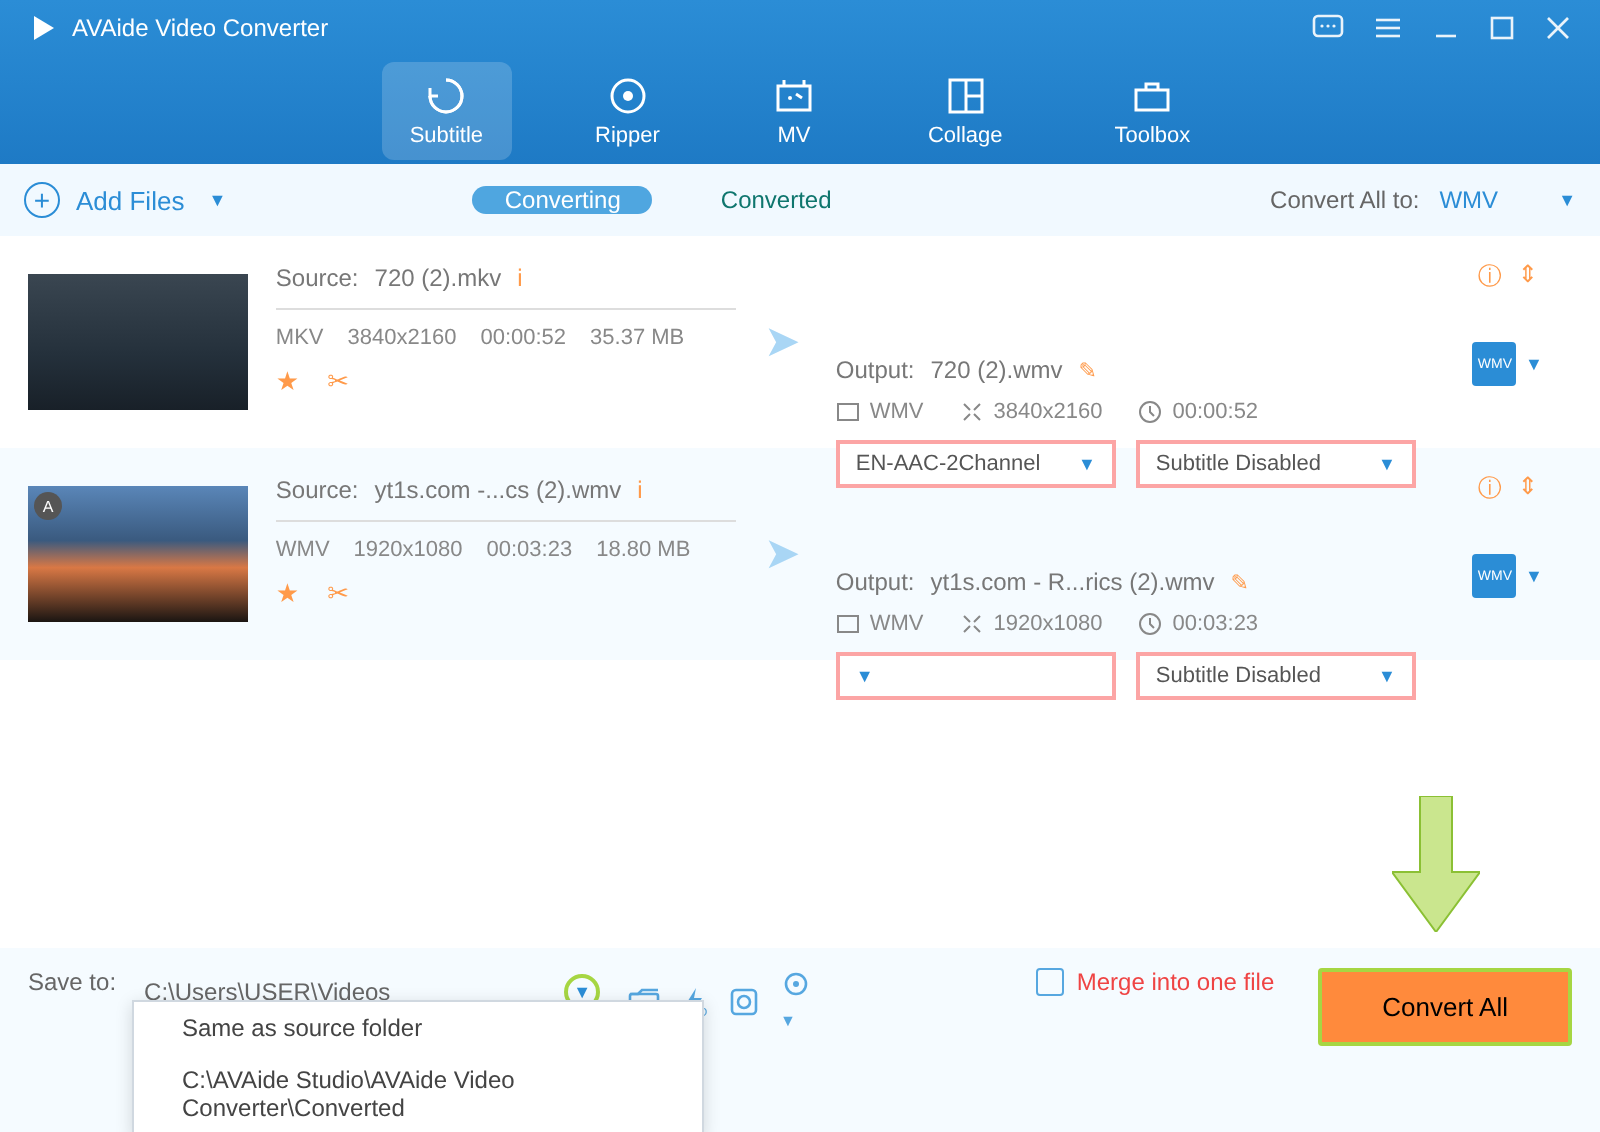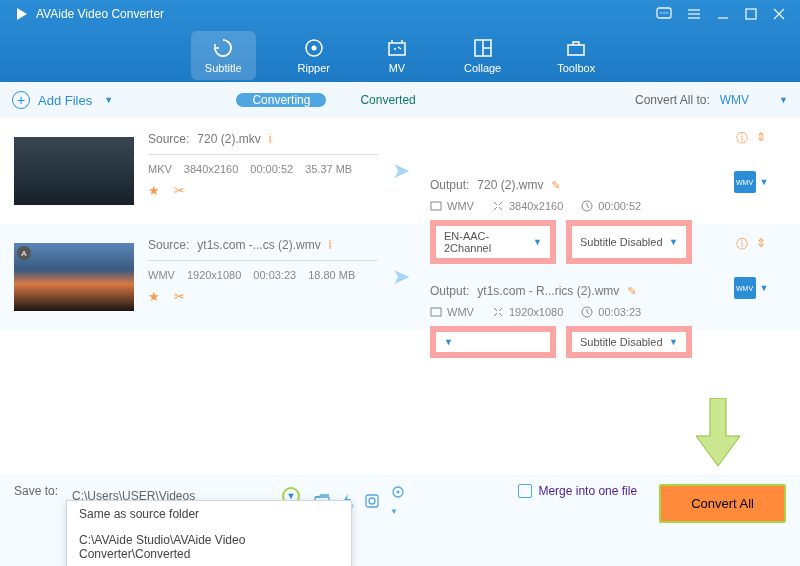--- a/index.html
+++ b/index.html
@@ -39,40 +39,40 @@
 .src-line { display: flex; align-items: center; gap: 8px; }
 .meta-line { display: flex; gap: 12px; color: #888; font-size: 11px; }
 .actions { display: flex; gap: 14px; }
 .action-icon { color: #ff9a4a; font-size: 13px; }
 .arrow { width: 24px; align-self: center; color: #a9d6f5; font-size: 22px; }
 .output { flex: 1; display: flex; flex-direction: column; gap: 8px; padding-top: 4px; }
 .out-line { display: flex; align-items: center; gap: 8px; font-size: 12px; color: #777; margin-top: 46px; }
 .out-stats { display: flex; gap: 18px; color: #888; font-size: 11px; align-items: center; }
 .stat { display: flex; align-items: center; gap: 5px; }
 .out-selects { display: flex; gap: 10px; }
-.select { border: 6px solid #fca5a5; background: #fff; padding: 4px 8px; font-size: 11px; color: #555; display: flex; align-items: center; justify-content: space-between; width: 126px; cursor: pointer; }
+.select { border: 2px solid #fca5a5; background: #fff; padding: 4px 8px; font-size: 11px; color: #555; display: flex; align-items: center; justify-content: space-between; width: 140px; cursor: pointer; }
 .select .caret { color: #2b8dd6; font-size: 9px; }
 .side-actions { width: 70px; display: flex; flex-direction: column; align-items: center; gap: 6px; padding-top: 2px; }
 .side-icons { display: flex; gap: 8px; color: #ff9a4a; font-size: 12px; }
 .format-btn { display: flex; align-items: center; gap: 4px; margin-top: 18px; }
 .format-icon { width: 22px; height: 22px; background: #2b8dd6; color: #fff; font-size: 7px; display: flex; align-items: center; justify-content: center; border-radius: 2px; }
 
 
 .bottom { position: absolute; left: 0; right: 0; bottom: 0; height: 92px; background: #f5fbff; padding: 10px 14px 0; }
 .bottom-row { display: flex; align-items: flex-start; gap: 8px; font-size: 12px; color: #666; }
 .save-path { flex: 0 0 240px; display: flex; align-items: center; justify-content: space-between; padding: 3px 6px; border-bottom: 1px solid transparent; }
 .path-drop { width: 18px; height: 18px; border: 2px solid #a6d643; border-radius: 50%; display: flex; align-items: center; justify-content: center; color: #2b8dd6; font-size: 9px; }
 .tool-icons { display: flex; gap: 10px; color: #56a7e0; font-size: 15px; align-items: center; }
-.merge { margin-left: auto; display: flex; align-items: center; gap: 6px; font-size: 12px; color: #4c1d95; }
+.merge { margin-left: auto; display: flex; align-items: center; gap: 6px; font-size: 12px; color: #ef4444; }
 .merge-box { width: 14px; height: 14px; border: 1.5px solid #56a7e0; border-radius: 2px; }
 .convert-all-btn { margin-left: 14px; background: #ff8a3c; color: #000000; padding: 10px 30px; border: 2.5px solid #a6d643; font-size: 13px; cursor: pointer; border-radius: 2px; }
 
 
 .dropdown { position: absolute; left: 66px; top: 500px; width: 286px; background: #fff; border: 1px solid #d0d8e0; box-shadow: 0 2px 8px rgba(0,0,0,0.15); font-size: 12px; z-index: 10; }
-.dropdown div { padding: 6px 12px; color: #444; cursor: pointer; }
+.dropdown div { padding: 6px 12px; color: #444; cursor: pointer; margin-left: 12px; }
 
 
 .green-arrow { position: absolute; right: 60px; bottom: 100px; width: 44px; height: 68px; pointer-events: none; }
 
 .edit-pen { color: #ff9a4a; font-size: 11px; }
 .info-dot { color: #ff9a4a; }
 svg { display: block; }
 </style>
 </head>
 <body>

